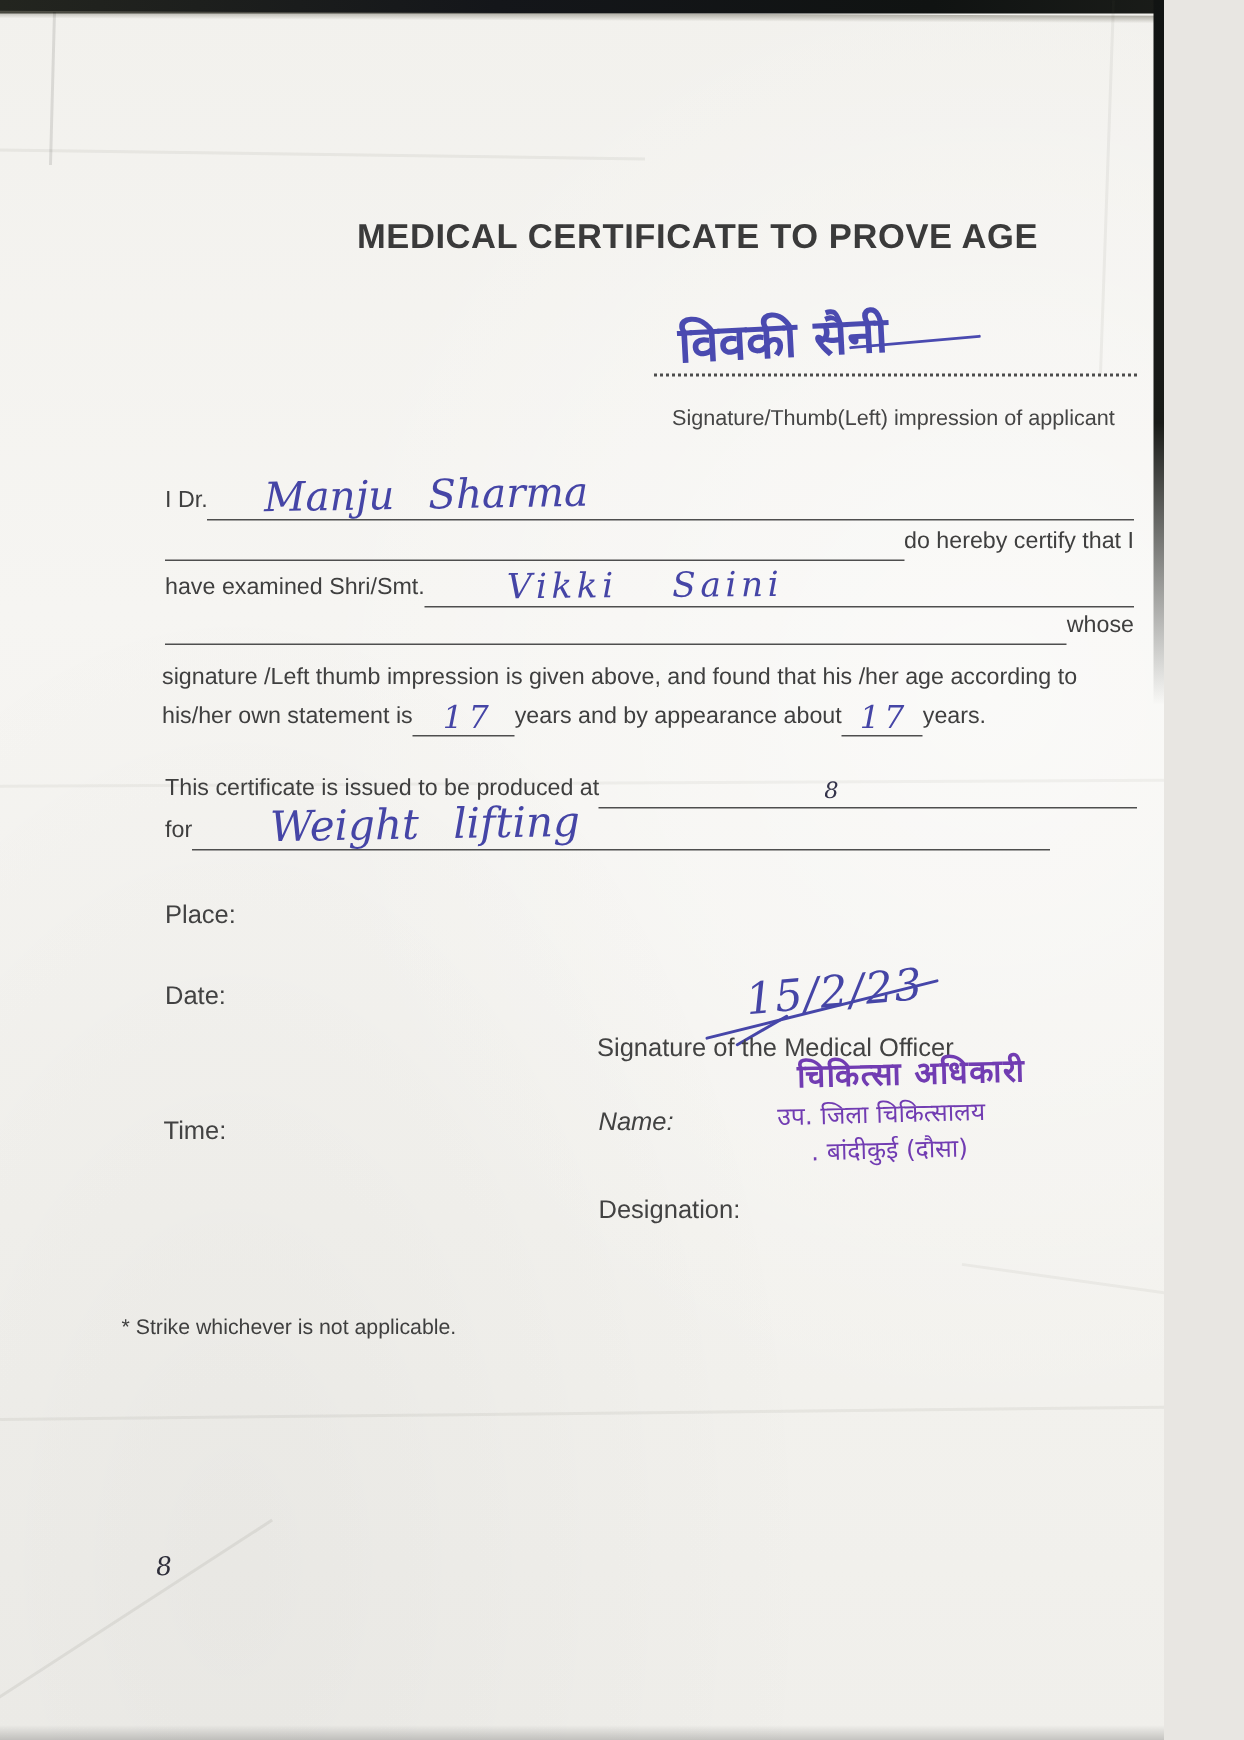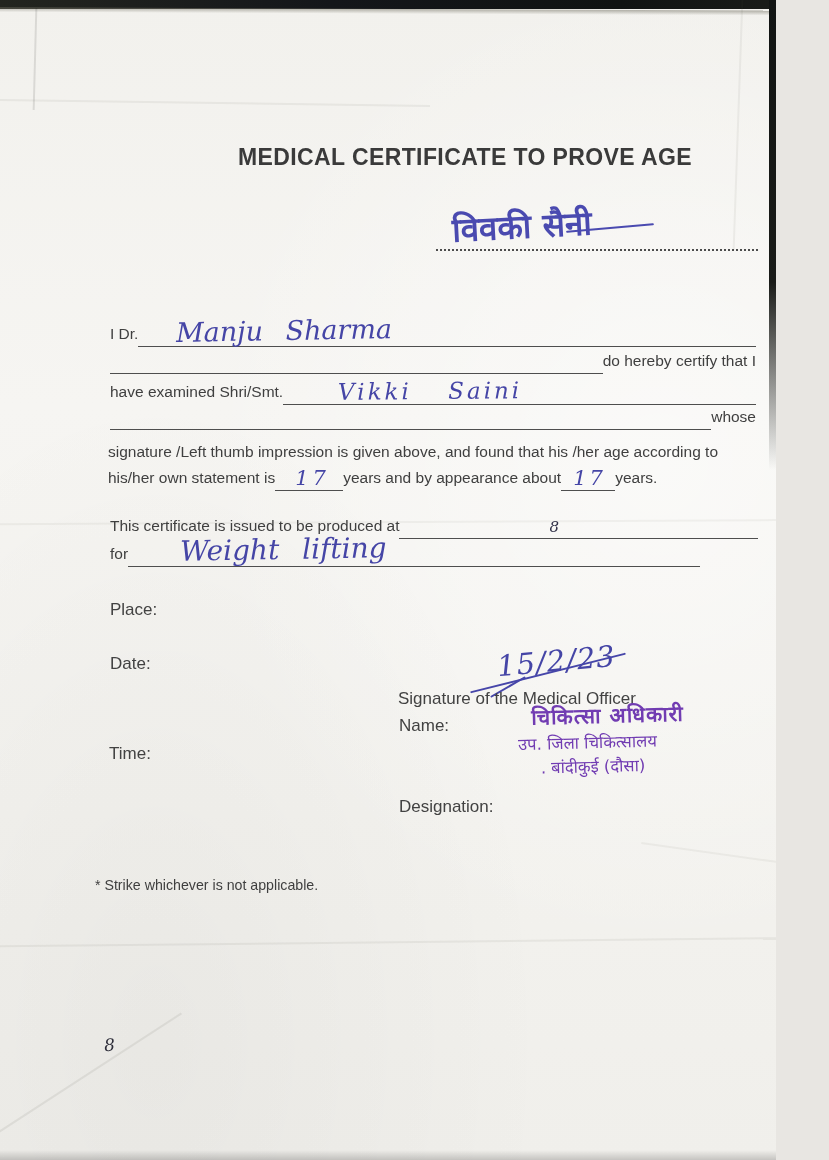--- a/index.html
+++ b/index.html
@@ -64,21 +64,21 @@
     background:#4646a9; transform:rotate(-14deg); border-radius:2px; }
   .officer-flourish2 { position:absolute; left:488px; top:686px; width:40px; height:2px;
     background:#4646a9; transform:rotate(-30deg); border-radius:2px; }
 
   .stamp { position:absolute; left:518px; top:701px; transform:rotate(-1.5deg);
     font-family:"DejaVu Sans", sans-serif; color:#713cb2; }
   .stamp .s1 { font-size:21px; font-weight:bold; letter-spacing:1px; margin-left:14px; }
   .stamp .s2 { font-size:16.5px; margin-top:1px; }
   .stamp .s3 { font-size:16.5px; margin-top:1px; margin-left:22px; }
 
-  .footnote { position:absolute; left:95px; top:877px; font-size:14.2px; color:#3f3f3f; }
+  .footnote { position:absolute; left:81px; top:877px; font-size:14.2px; color:#3f3f3f; }
   .stray-mark { position:absolute; left:104px; top:1035px; font-size:17px; color:#2e2e3a;
     font-family:"DejaVu Serif", serif; font-style:italic; transform:rotate(-4deg); }
   .produced-mark { position:absolute; left:150px; bottom:2px; font-size:15px; color:#33334a;
     font-family:"DejaVu Serif", serif; font-style:italic; }
 </style>
 </head>
 <body>
 
 <div class="scan">
 
@@ -93,20 +93,21 @@
   <div class="crease c3"></div>
   <div class="crease c4"></div>
   <div class="crease c5"></div>
   <div class="crease c6"></div>
 
   <div class="title print">MEDICAL CERTIFICATE TO PROVE AGE</div>
 
   <div class="applicant-sig hand">विवकी सैनी</div>
   <div class="sig-flourish"></div>
   <div class="dotted-line"></div>
+  <div class="sig-caption">Signature/Thumb(Left) impression of applicant</div>
 
   <div class="row" style="left:110px; top:322px; width:646px;">
     <span class="txt">I Dr.</span>
     <span class="blank grow">
       <span class="hand" style="left:38px; font-size:27px; transform:rotate(-1deg); word-spacing:14px;">Manju Sharma</span>
     </span>
   </div>
 
   <div class="row" style="left:110px; top:380px; width:646px;">
     <span class="txt">have examined Shri/Smt.</span>
@@ -151,21 +152,21 @@
   <div class="row" style="left:110px; top:542px; width:590px;">
     <span class="txt">for</span>
     <span class="blank grow">
       <span class="hand" style="left:52px; font-size:28px; word-spacing:14px; transform:rotate(-1deg);">Weight lifting</span>
     </span>
   </div>
 
   <div class="label" style="left:110px; top:600px;">Place:</div>
   <div class="label" style="left:110px; top:654px;">Date:</div>
   <div class="label" style="left:109px; top:744px;">Time:</div>
-  <div class="label" style="left:399px; top:716px;">Name:</div>
+  <div class="label" style="left:399px; top:738px;font-style:italic;">Name:</div>
   <div class="label" style="left:399px; top:797px;">Designation:</div>
 
   <div class="officer-sig hand">15/2/23</div>
   <div class="officer-flourish1"></div>
   <div class="officer-flourish2"></div>
   <div class="label" style="left:398px; top:689px;">Signature of the Medical Officer</div>
 
   <div class="stamp">
     <div class="s1">चिकित्सा अधिकारी</div>
     <div class="s2">उप. जिला चिकित्सालय</div>

